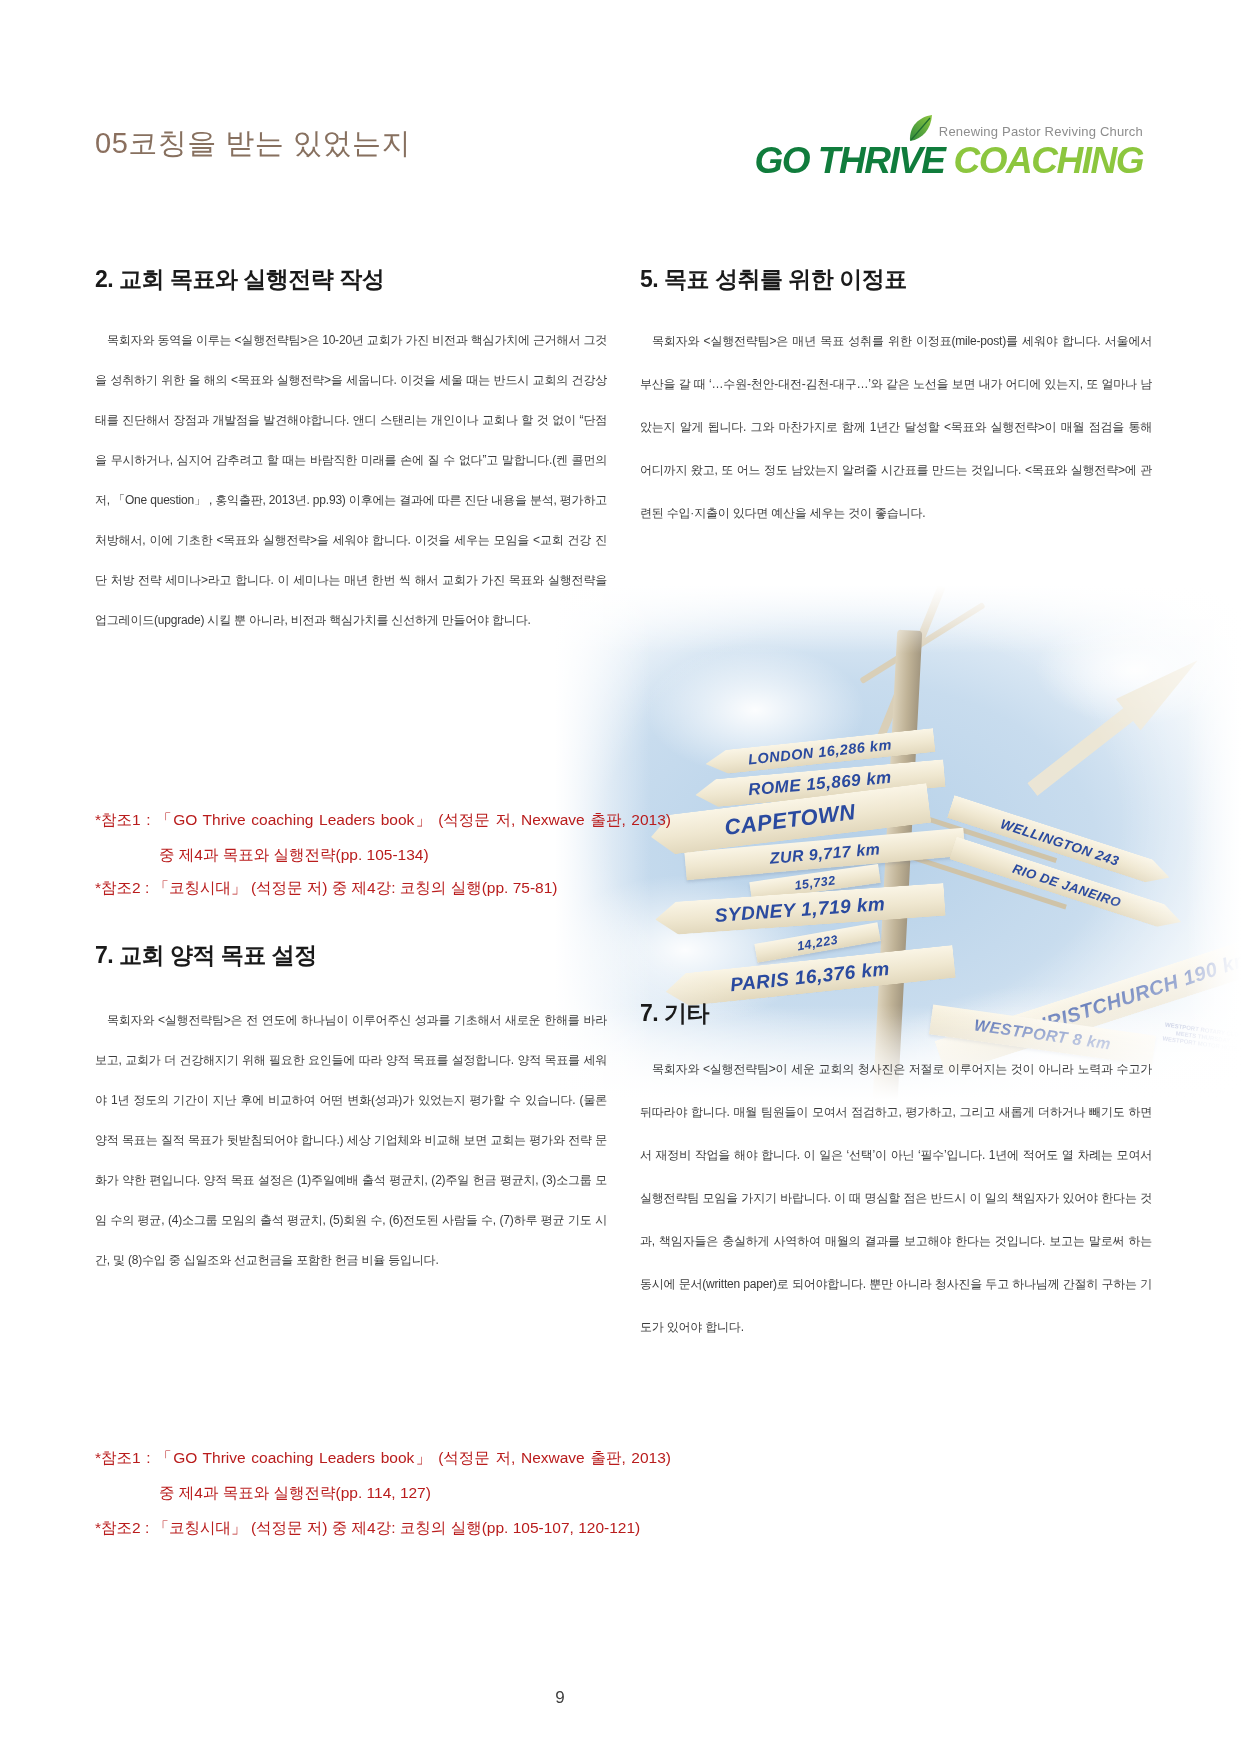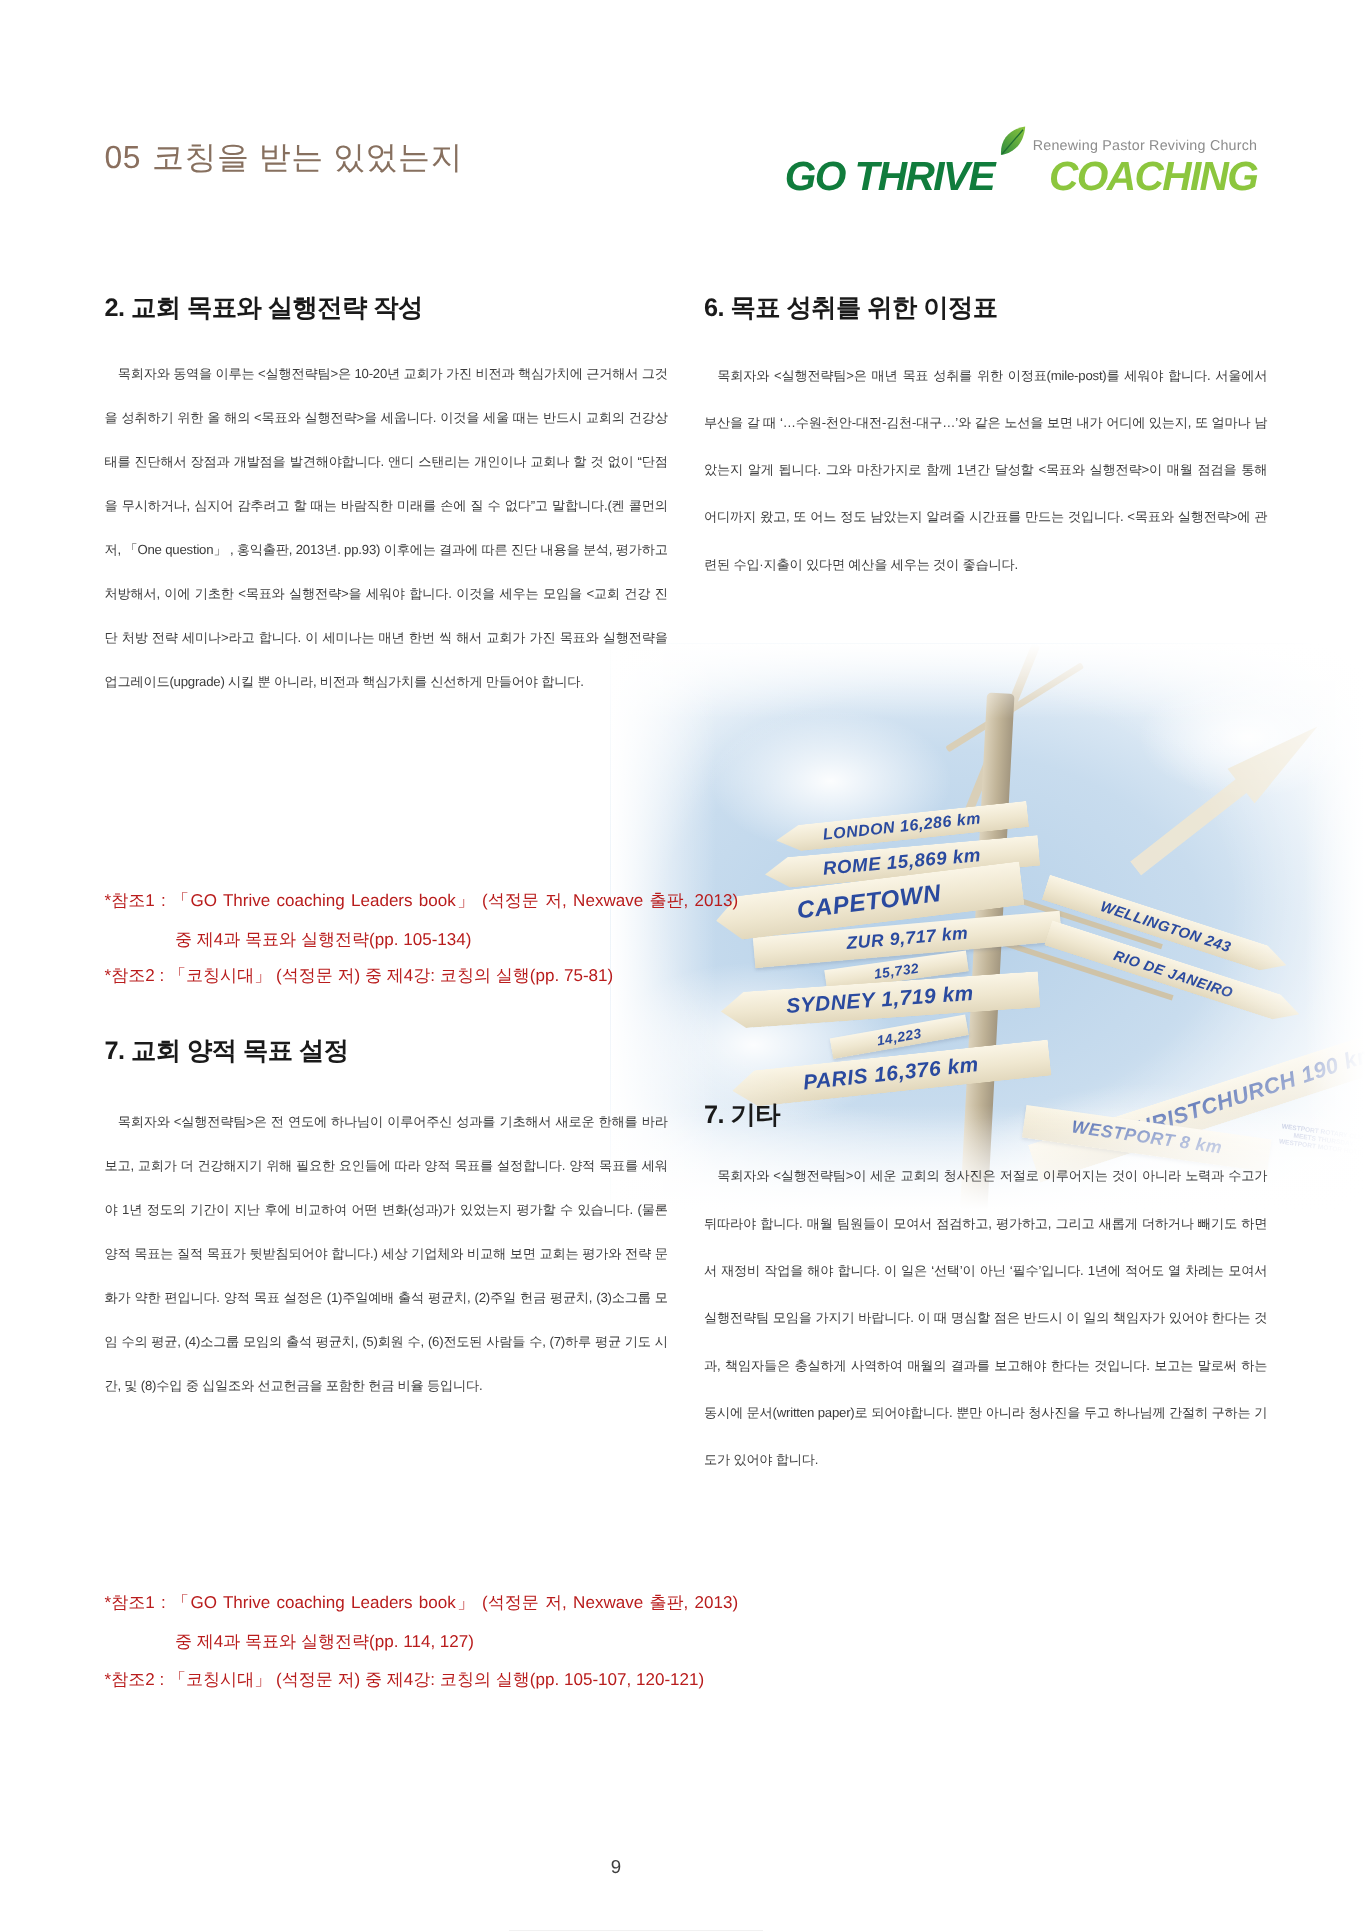--- a/index.html
+++ b/index.html
@@ -6,31 +6,31 @@
   .page{
     position:relative;width:1241px;height:1755px;background:#ffffff;
     margin:0 auto;overflow:hidden;
     font-family:"Liberation Sans","DejaVu Sans",sans-serif;
   }
   
   .chapter-heading{
     position:absolute;left:95px;top:124px;
     font-size:29px;font-weight:500;color:#87705f;letter-spacing:0.5px;
   }
-  .chapter-heading .ch-num{margin-right:10px;color:#8a6f5e;}
+  .chapter-heading .ch-num{color:#8a6f5e;}
   .logo{position:absolute;top:106px;right:98px;width:390px;text-align:right;}
   .logo-top{display:flex;justify-content:flex-end;align-items:flex-end;gap:5px;height:34px;}
   .leaf{display:inline-block;width:27px;height:32px;transform:translateY(6px);}
   .tagline{font-size:13px;color:#8d8d8d;letter-spacing:0.2px;padding-bottom:1px;}
   .brand-line{
     display:flex;justify-content:flex-end;gap:9px;margin-top:0px;
     font-size:37px;font-weight:bold;font-style:italic;letter-spacing:-1.5px;white-space:nowrap;
   }
   .brand-go{color:#107c3c;}
-  .brand-co{color:#8cc63e;margin-left:41px;}
+  .brand-co{color:#8cc63e;}
   
   .sec-title{
     position:absolute;margin:0;width:512px;
     font-size:23px;font-weight:bold;color:#1a1a1a;letter-spacing:-0.5px;
   }
   .body{
     position:absolute;margin:0;width:512px;
     font-size:12px;color:#3b3b3b;text-align:justify;text-indent:1em;
     letter-spacing:-0.2px;z-index:2;
   }
@@ -119,21 +119,21 @@
   <h2 class="sec-title" style="left:95px;top:264px;">2. 교회 목표와 실행전략 작성</h2>
   <p class="body lh40" style="left:95px;top:320px;">목회자와 동역을 이루는 &lt;실행전략팀&gt;은 10-20년 교회가 가진 비전과 핵심가치에 근거해서 그것을 성취하기 위한 올 해의 &lt;목표와 실행전략&gt;을 세웁니다. 이것을 세울 때는 반드시 교회의 건강상태를 진단해서 장점과 개발점을 발견해야합니다. 앤디 스탠리는 개인이나 교회나 할 것 없이 “단점을 무시하거나, 심지어 감추려고 할 때는 바람직한 미래를 손에 질 수 없다”고 말합니다.(켄 콜먼의 저, 「One question」 , 홍익출판, 2013년. pp.93) 이후에는 결과에 따른 진단 내용을 분석, 평가하고 처방해서, 이에 기초한 &lt;목표와 실행전략&gt;을 세워야 합니다. 이것을 세우는 모임을 &lt;교회 건강 진단 처방 전략 세미나&gt;라고 합니다. 이 세미나는 매년 한번 씩 해서 교회가 가진 목표와 실행전략을 업그레이드(upgrade) 시킬 뿐 아니라, 비전과 핵심가치를 신선하게 만들어야 합니다.</p>
   <p class="ref" style="left:95px;top:802px;">*참조1 : 「GO Thrive coaching Leaders book」 (석정문 저, Nexwave 출판, 2013) 중 제4과 목표와 실행전략(pp. 105-134)</p>
   <p class="ref" style="left:95px;top:870px;">*참조2 : 「코칭시대」 (석정문 저) 중 제4강: 코칭의 실행(pp. 75-81)</p>
 
   <h2 class="sec-title" style="left:95px;top:940px;">7. 교회 양적 목표 설정</h2>
   <p class="body lh40" style="left:95px;top:1000px;">목회자와 &lt;실행전략팀&gt;은 전 연도에 하나님이 이루어주신 성과를 기초해서 새로운 한해를 바라보고, 교회가 더 건강해지기 위해 필요한 요인들에 따라 양적 목표를 설정합니다. 양적 목표를 세워야 1년 정도의 기간이 지난 후에 비교하여 어떤 변화(성과)가 있었는지 평가할 수 있습니다. (물론 양적 목표는 질적 목표가 뒷받침되어야 합니다.) 세상 기업체와 비교해 보면 교회는 평가와 전략 문화가 약한 편입니다. 양적 목표 설정은 (1)주일예배 출석 평균치, (2)주일 헌금 평균치, (3)소그룹 모임 수의 평균, (4)소그룹 모임의 출석 평균치, (5)회원 수, (6)전도된 사람들 수, (7)하루 평균 기도 시간, 및 (8)수입 중 십일조와 선교헌금을 포함한 헌금 비율 등입니다.</p>
   <p class="ref" style="left:95px;top:1440px;">*참조1 : 「GO Thrive coaching Leaders book」 (석정문 저, Nexwave 출판, 2013) 중 제4과 목표와 실행전략(pp. 114, 127)</p>
   <p class="ref" style="left:95px;top:1510px;">*참조2 : 「코칭시대」 (석정문 저) 중 제4강: 코칭의 실행(pp. 105-107, 120-121)</p>
 
-  <h2 class="sec-title" style="left:640px;top:264px;">6. 목표 성취를 위한 이정표</h2>
+  <h2 class="sec-title" style="left:640px;top:264px;">5. 목표 성취를 위한 이정표</h2>
   <p class="body lh43" style="left:640px;top:320px;">목회자와 &lt;실행전략팀&gt;은 매년 목표 성취를 위한 이정표(mile-post)를 세워야 합니다. 서울에서 부산을 갈 때 ‘…수원-천안-대전-김천-대구…’와 같은 노선을 보면 내가 어디에 있는지, 또 얼마나 남았는지 알게 됩니다. 그와 마찬가지로 함께 1년간 달성할 &lt;목표와 실행전략&gt;이 매월 점검을 통해 어디까지 왔고, 또 어느 정도 남았는지 알려줄 시간표를 만드는 것입니다. &lt;목표와 실행전략&gt;에 관련된 수입·지출이 있다면 예산을 세우는 것이 좋습니다.</p>
 
   <div class="photo">
     <div class="cloud" style="left:0px;top:290px;width:260px;height:150px;"></div>
     <div class="cloud" style="left:320px;top:400px;width:340px;height:170px;"></div>
     <div class="cloud" style="left:90px;top:60px;width:220px;height:130px;"></div>
     <div class="cloud" style="left:480px;top:30px;width:200px;height:110px;"></div>
 
     <div class="mast" style="left:350px;top:-5px;width:8px;height:175px;transform:rotate(22deg);"></div>
     <div class="mast" style="left:295px;top:55px;width:145px;height:6px;transform:rotate(-32deg);"></div>

